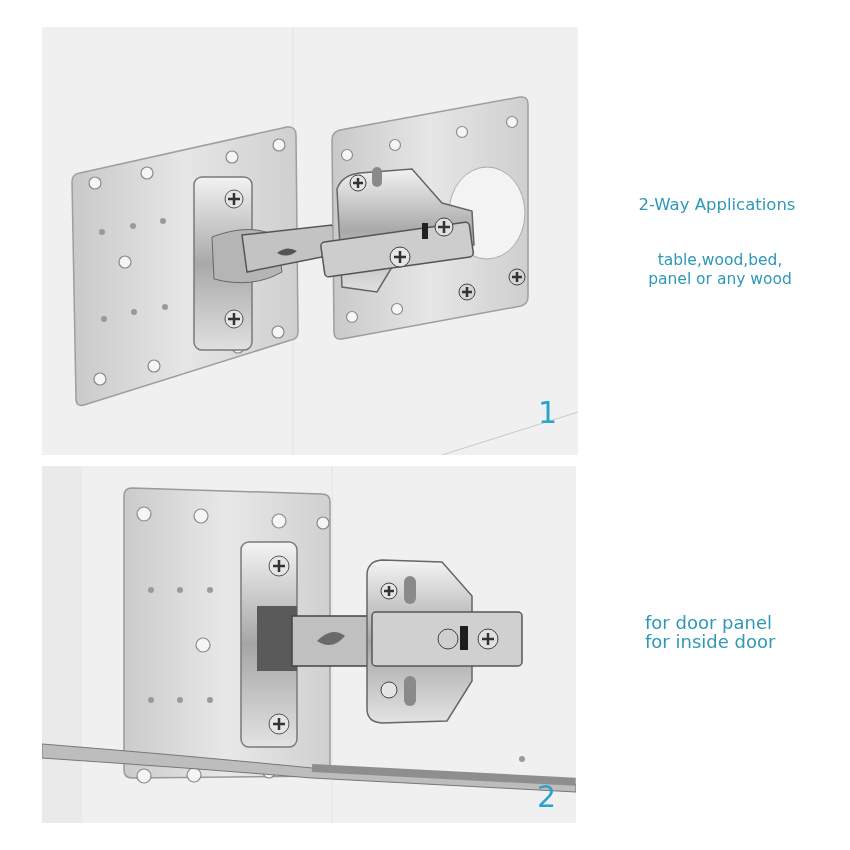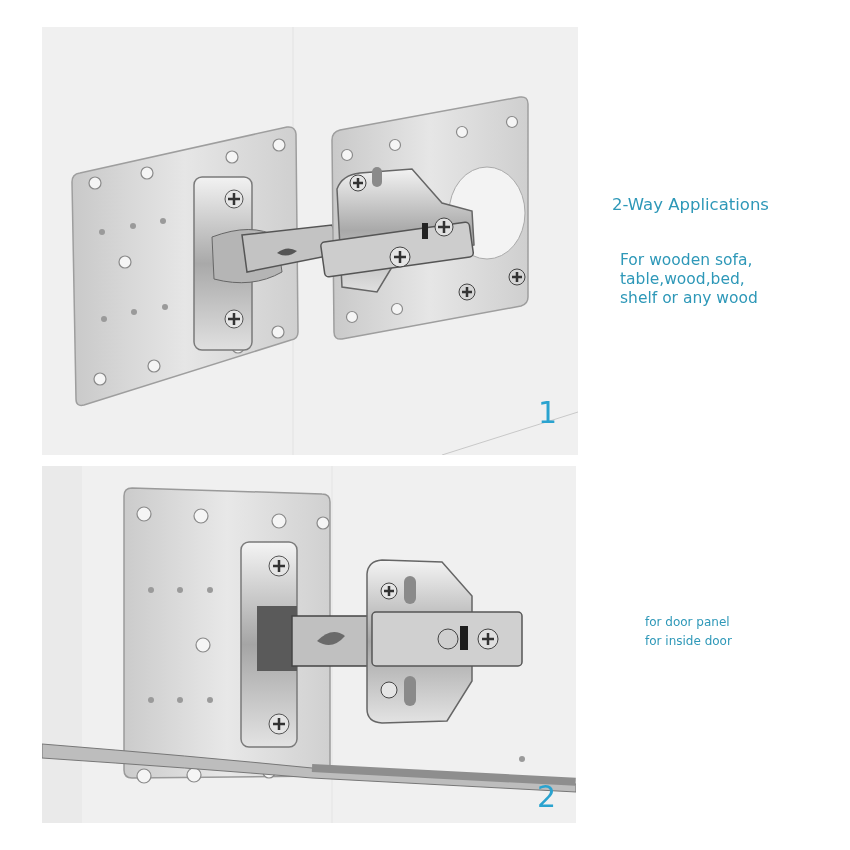--- a/index.html
+++ b/index.html
@@ -4,24 +4,24 @@
 <style>
   html, body { margin: 0; padding: 0; background: #ffffff; }
   body { width: 850px; height: 850px; position: relative; overflow: hidden; font-family: "DejaVu Sans", sans-serif; }
   .panel { position: absolute; background: #efefef; overflow: hidden; }
   .panel svg { position: absolute; left: 0; top: 0; }
   #panel-1 { left: 42px; top: 27px; width: 536px; height: 428px; }
   #panel-2 { left: 42px; top: 466px; width: 534px; height: 357px; }
   .num { position: absolute; font-family: "DejaVu Sans", sans-serif; font-size: 30px; color: #2aa3cf; font-weight: normal; line-height: 1; }
   #num-1 { left: 538px; top: 398px; }
   #num-2 { left: 537px; top: 782px; }
-  .caption { position: absolute; color: #2e98b8; text-align: left; font-family: "DejaVu Sans", sans-serif; }
+  .caption { position: absolute; color: #2e98b8; text-align: center; font-family: "DejaVu Sans", sans-serif; }
   #title { left: 612px; top: 195px; width: 210px; font-size: 16.5px; }
   #desc { left: 620px; top: 251px; width: 200px; font-size: 15.5px; line-height: 19px; }
-  #panel2-caption { left: 625px; top: 613px; width: 180px; font-size: 12px; line-height: 19px; text-align: left; }
+  #panel2-caption { left: 625px; top: 613px; width: 180px; font-size: 18px; line-height: 19px; text-align: left; }
   #panel2-caption div { padding-left: 20px; }
 </style>
 </head>
 <body>
 
 <div class="panel" id="panel-1">
   <svg width="536" height="428" viewBox="0 0 536 428">
     <defs>
       <linearGradient id="metal1" x1="0" y1="0" x2="1" y2="0">
         <stop offset="0" stop-color="#c9c9c9"></stop>
@@ -164,20 +164,19 @@
 
     <path d="M0 278 Q150 290 270 302 L534 318 L534 326 L270 312 Q150 302 0 292 Z" fill="#bdbdbd" stroke="#777"></path>
     <rect x="270" y="298" width="264" height="8" fill="#8e8e8e" transform="rotate(3 270 302)"></rect>
     <circle cx="480" cy="293" r="3" fill="#9a9a9a"></circle>
   </svg>
 </div>
 <div class="num" id="num-2">2</div>
 
 <div class="caption" id="title">2-Way Applications</div>
 <div class="caption" id="desc">
-  <div>For wooden sofa,</div>
   <div>table,wood,bed,</div>
-  <div>shelf or any wood</div>
+  <div>panel or any wood</div>
 </div>
 <div class="caption" id="panel2-caption">
   <div>for door panel</div>
   <div>for inside door</div>
 </div>
 
 </body></html>

